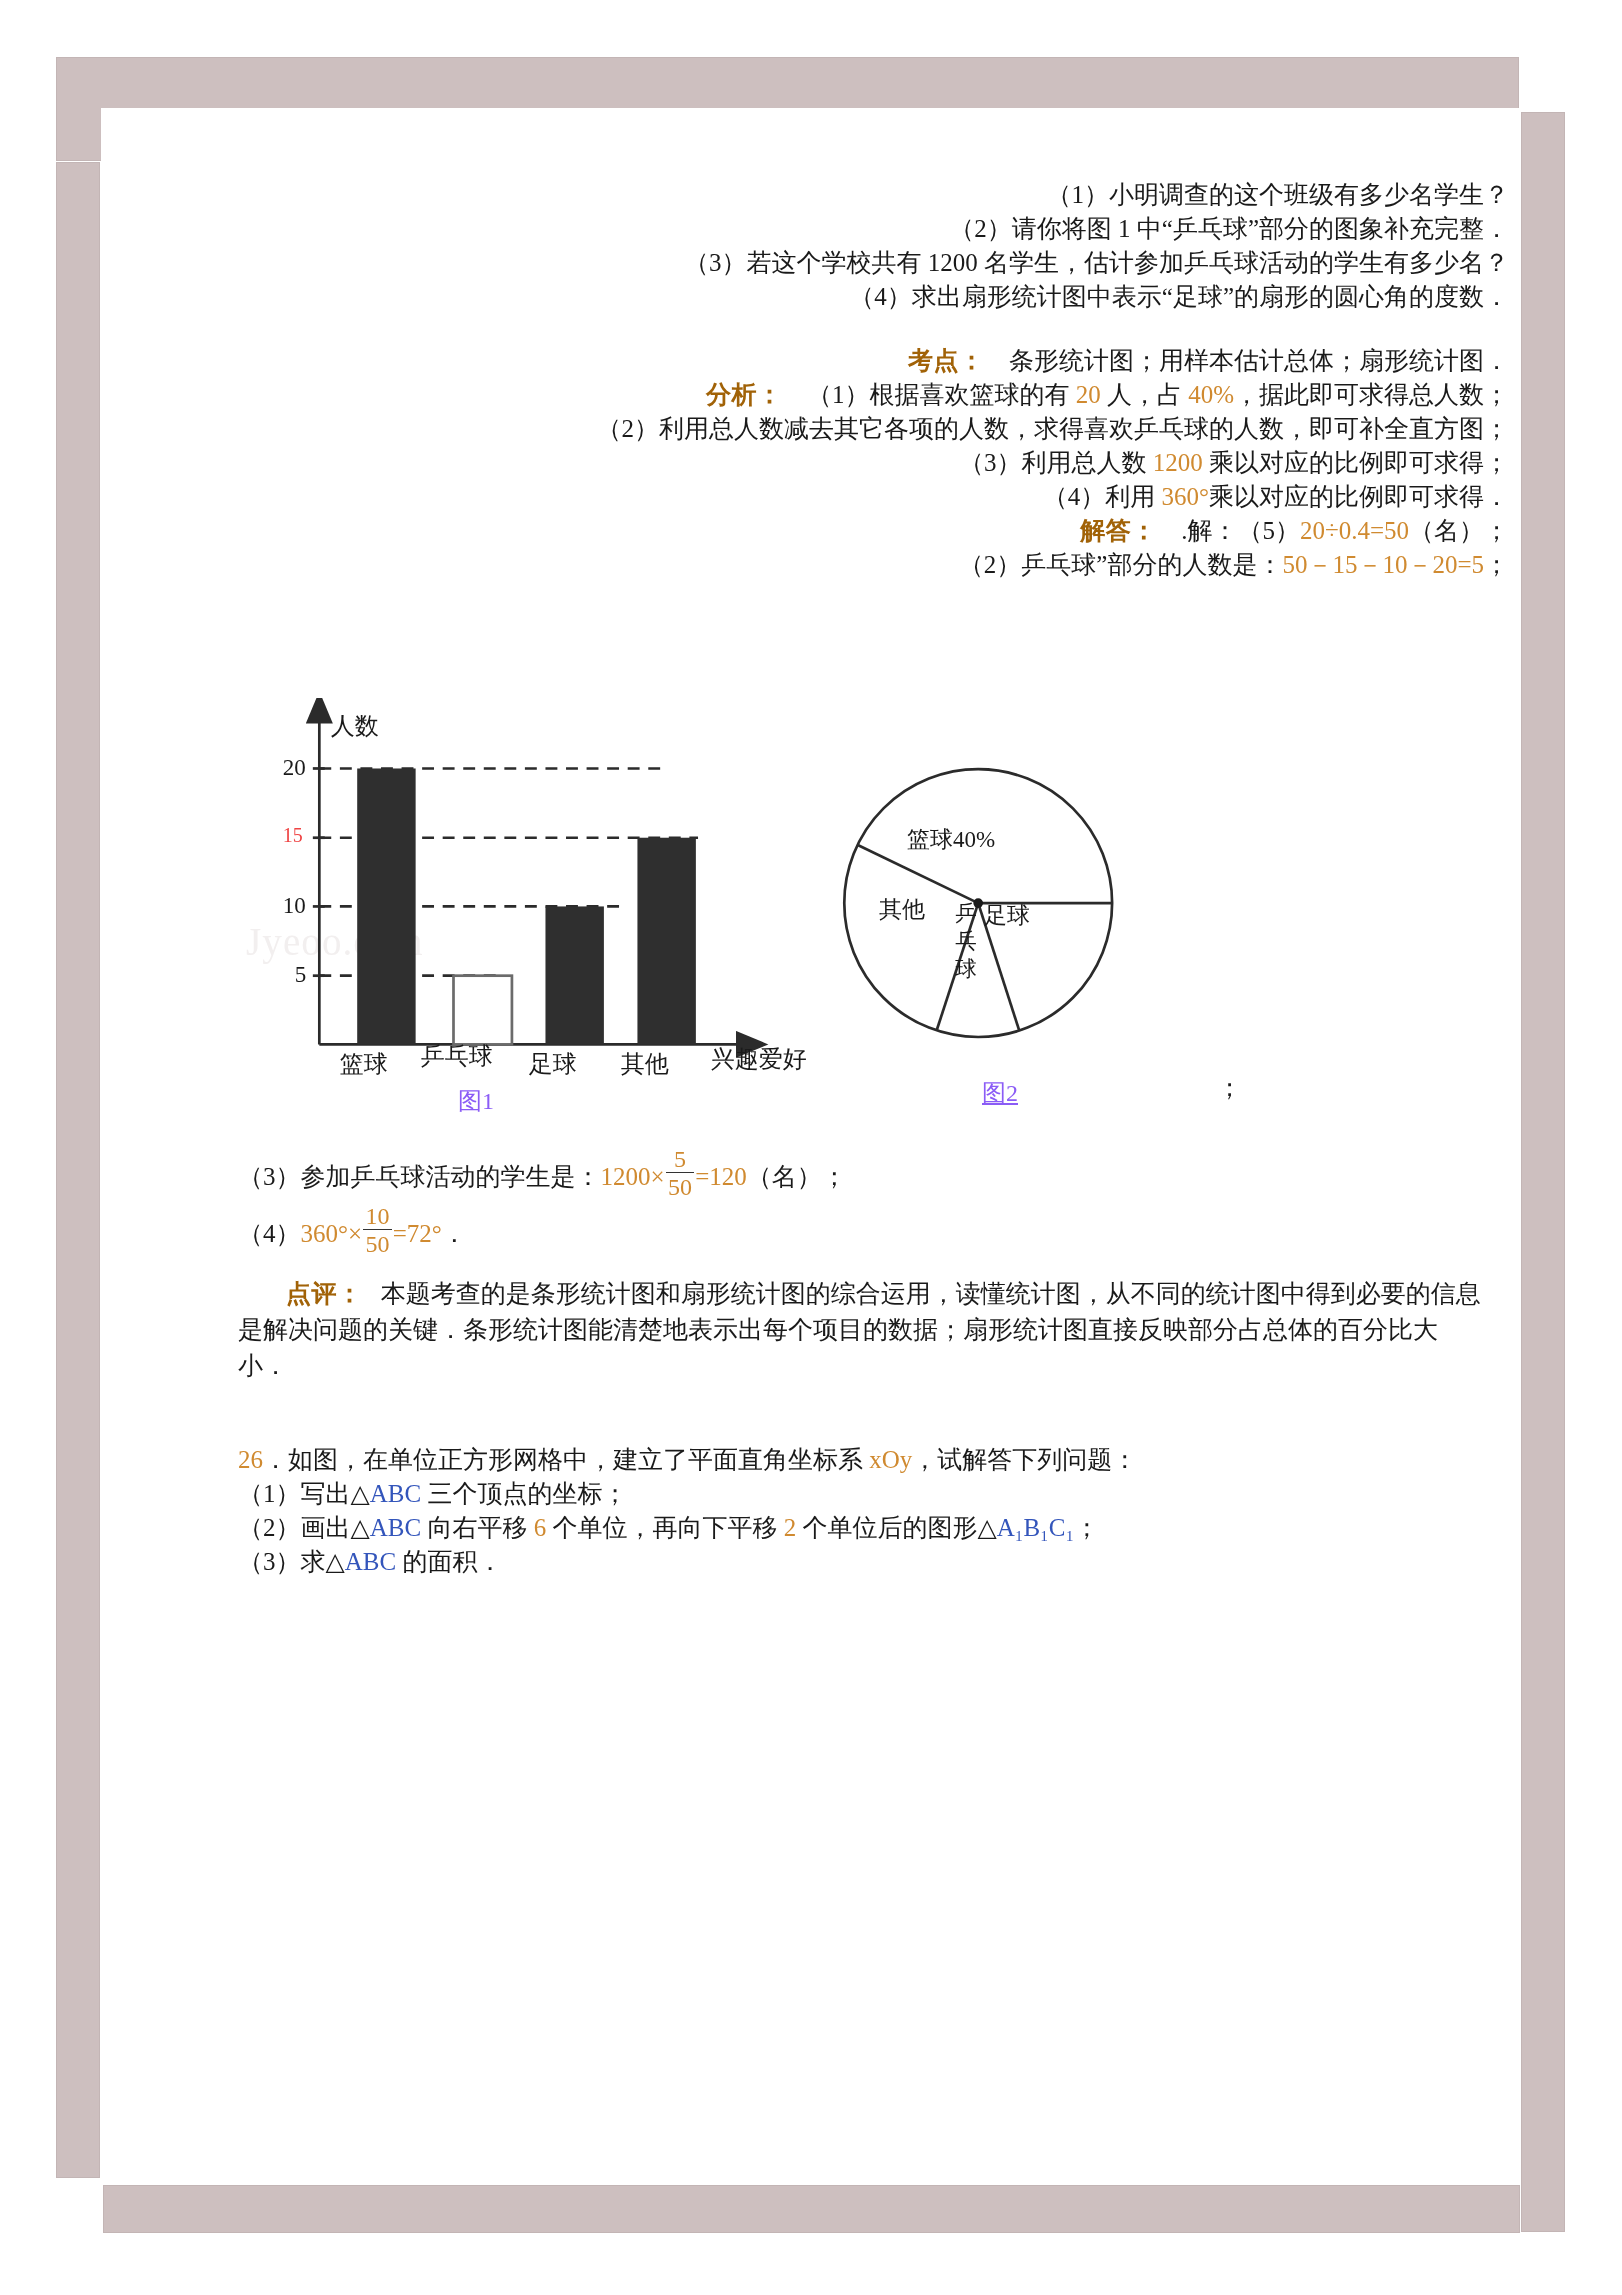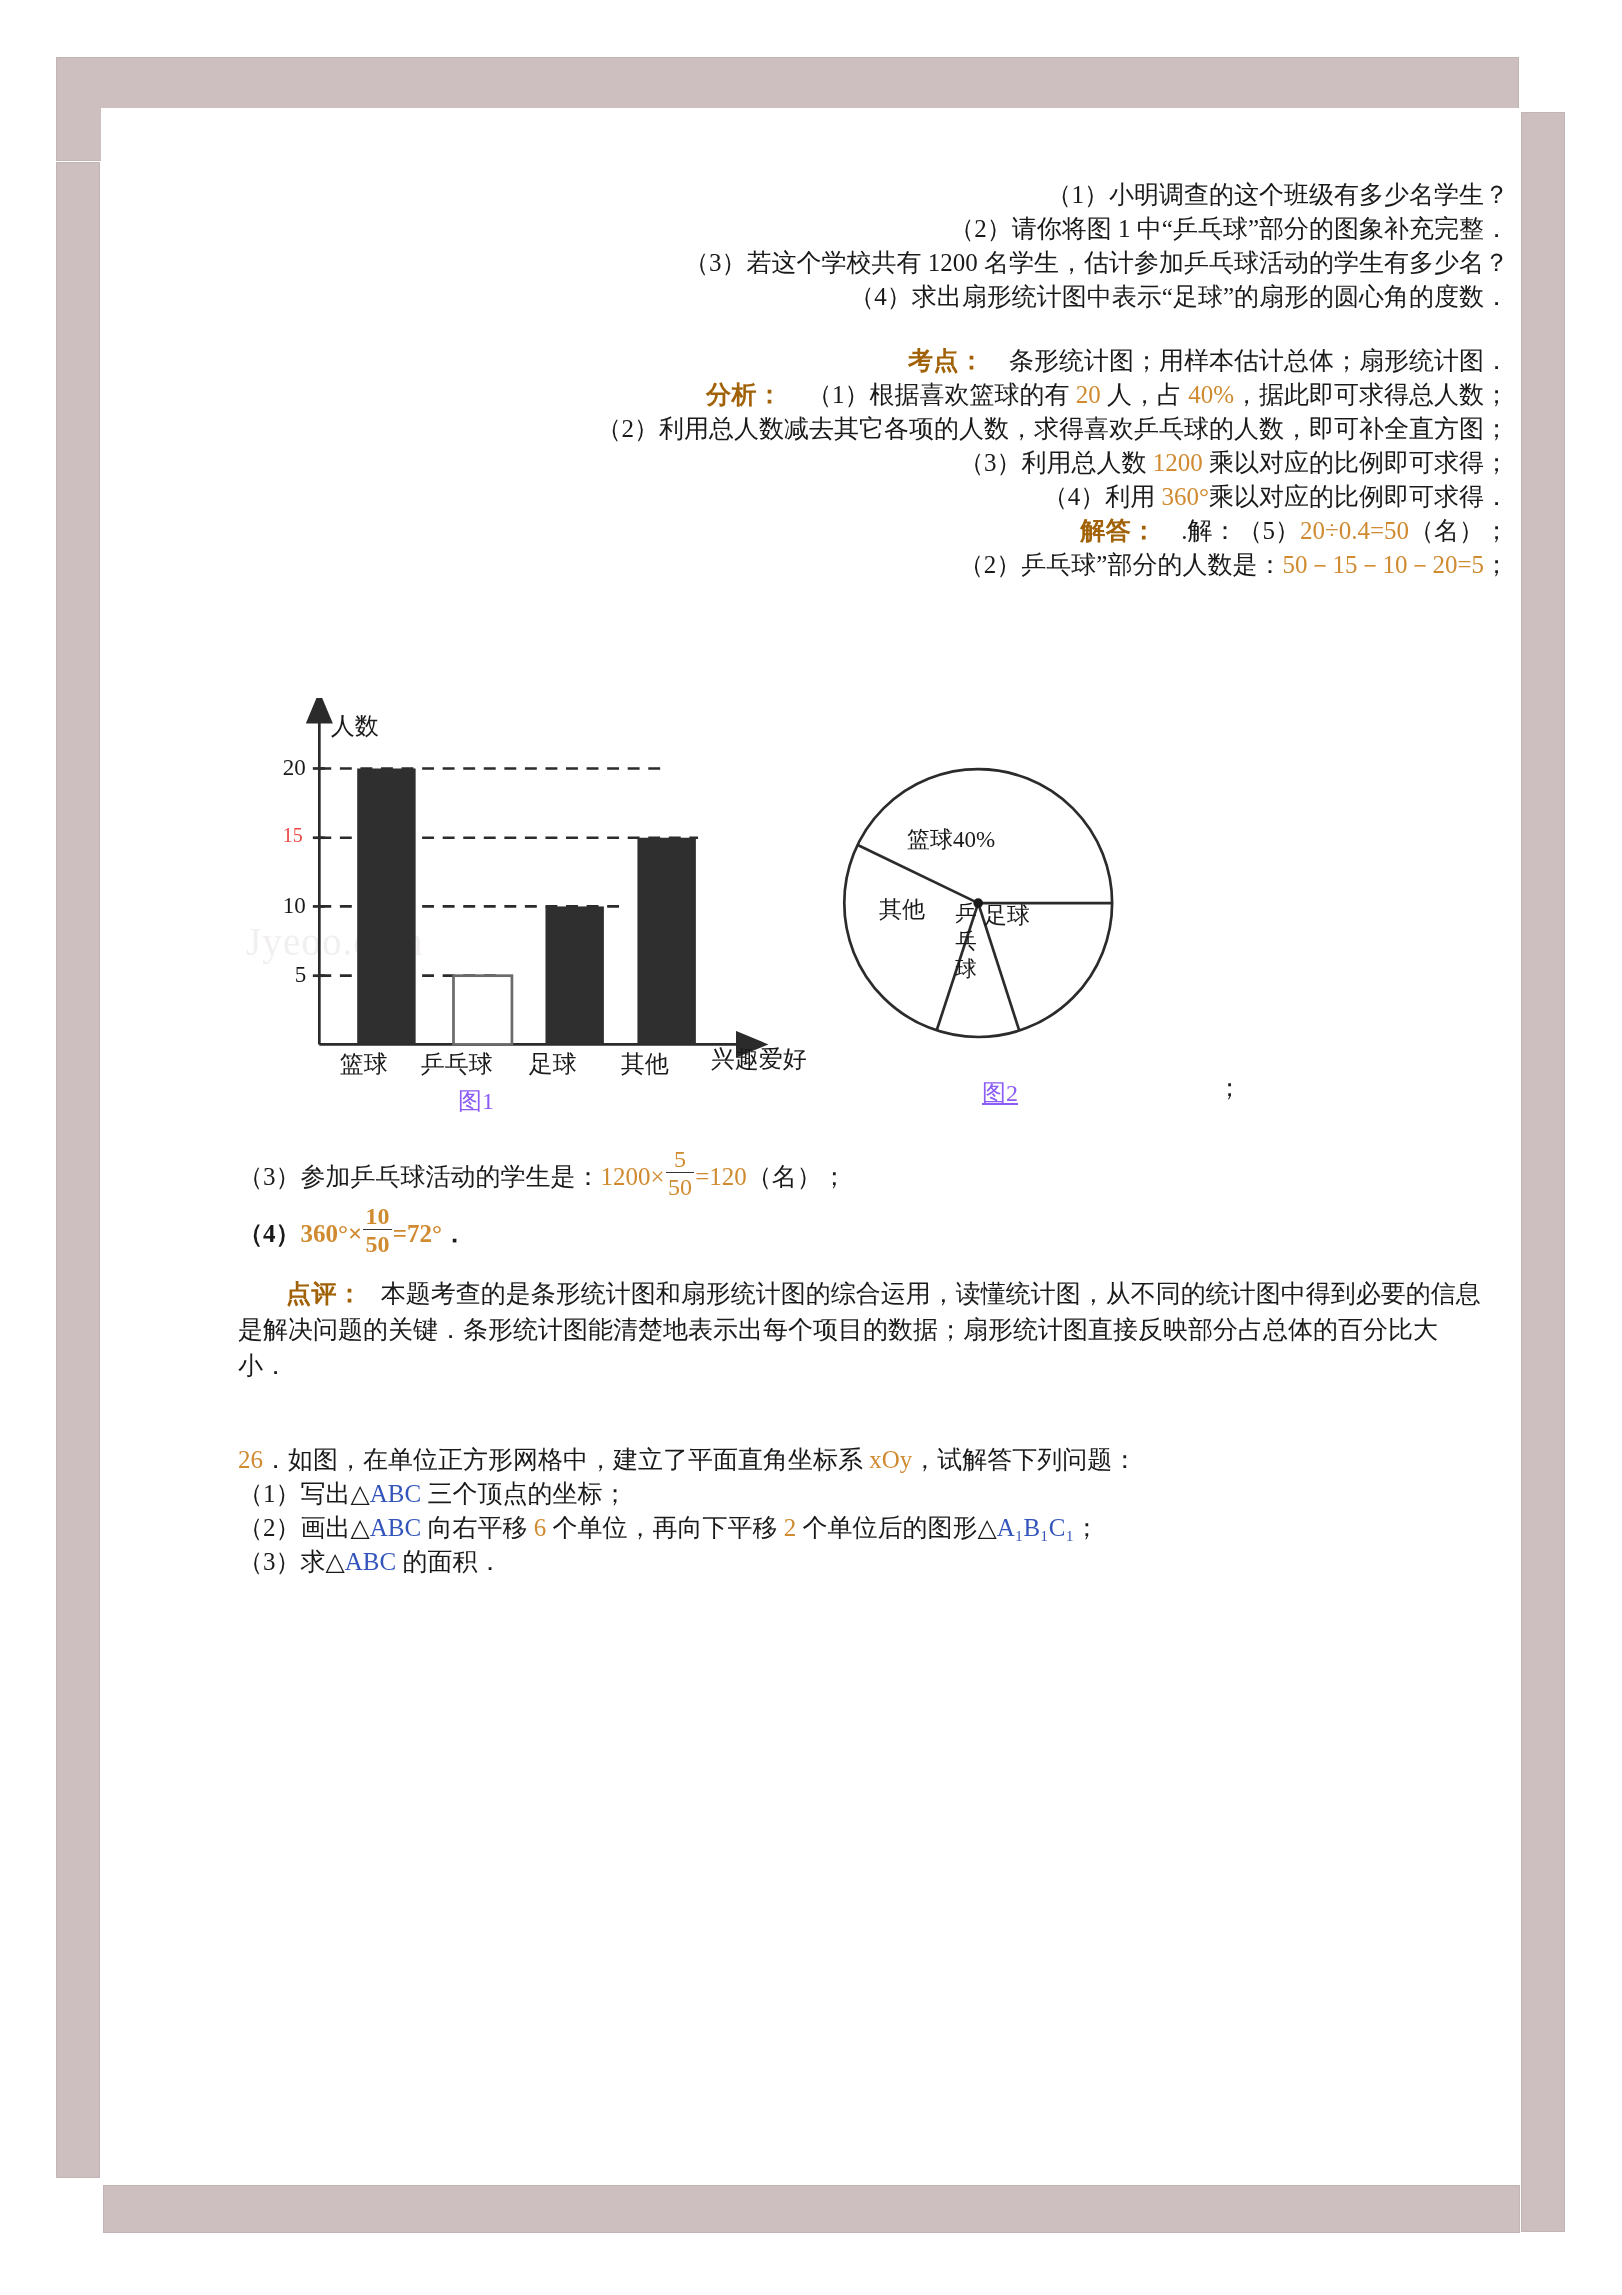--- a/index.html
+++ b/index.html
@@ -154,21 +154,21 @@
 
     <div style="position:absolute;left:34px;top:57px;font-size:23px;color:#1a1a1a;">20</div>
     <div style="position:absolute;left:34px;top:126px;font-size:20px;color:#ef4444;">15</div>
     <div style="position:absolute;left:34px;top:195px;font-size:23px;color:#1a1a1a;">10</div>
     <div style="position:absolute;left:46px;top:264px;font-size:23px;color:#1a1a1a;">5</div>
 
     <div style="position:absolute;left:82px;top:12px;font-size:24px;color:#1a1a1a;">人数</div>
     <div style="position:absolute;left:462px;top:345px;font-size:24px;color:#1a1a1a;white-space:nowrap;">兴趣爱好</div>
 
     <div style="position:absolute;left:91px;top:350px;font-size:24px;color:#1a1a1a;white-space:nowrap;font-family:Liberation Mono, monospace;">篮球</div>
-    <div style="position:absolute;left:172px;top:350px;font-size:24px;color:#1a1a1a;white-space:nowrap;">乒乓球</div>
+    <div style="position:absolute;left:172px;top:342px;font-size:24px;color:#1a1a1a;white-space:nowrap;">乒乓球</div>
     <div style="position:absolute;left:280px;top:350px;font-size:24px;color:#1a1a1a;white-space:nowrap;">足球</div>
     <div style="position:absolute;left:372px;top:350px;font-size:24px;color:#1a1a1a;white-space:nowrap;">其他</div>
   </div>
 
   <div class="fig-caption cap1">图1</div>
 
   <div class="pie-fig">
     <svg width="324" height="303" viewBox="0 0 600 560">
 
       <circle cx="280" cy="270" r="248" fill="none" stroke="#2b2b2b" stroke-width="5"></circle>
@@ -193,21 +193,21 @@
   <div class="fig-caption cap2">图2</div>
   <div class="semi">；</div>
 </div>
 
 <div style="position:absolute;left:238px;top:1146px;width:1271px;">
 
   <div class="line" style="line-height:52px;">
     <span>（3）参加乒乓球活动的学生是：</span><span class="num en">1200</span><span class="num en">×</span><span class="frac num en"><span class="top">5</span><span class="bot">50</span></span><span class="num en">=120</span><span>（名）；</span>
   </div>
 
-  <div class="line" style="line-height:54px;font-weight:bold;">
+  <div class="line" style="line-height:54px;">
     <span>（4）</span><span class="num en">360°</span><span class="num en">×</span><span class="frac num en"><span class="top">10</span><span class="bot">50</span></span><span class="num en">=72°</span><span>．</span>
   </div>
 
   <div class="gap-sm"></div>
 
   <div class="line wrapline" style="width:1244px;">
     <span class="lbl">点评：</span>
     <span style="display:inline-block;width:12px"></span><span>本题考查的是条形统计图和扇形统计图的综合运用，读懂统计图，从不同的统计图中得到必要的信息是解决问题的关键．条形统计图能清楚地表示出每个项目的数据；扇形统计图直接反映部分占总体的百分比大小．</span>
   </div>
 

